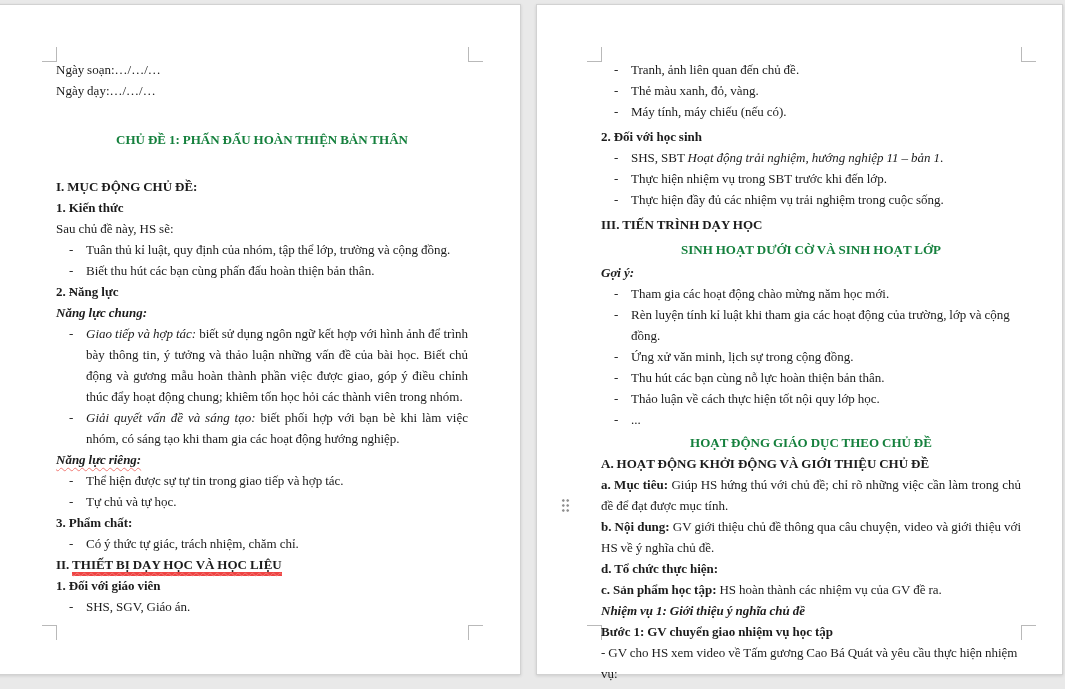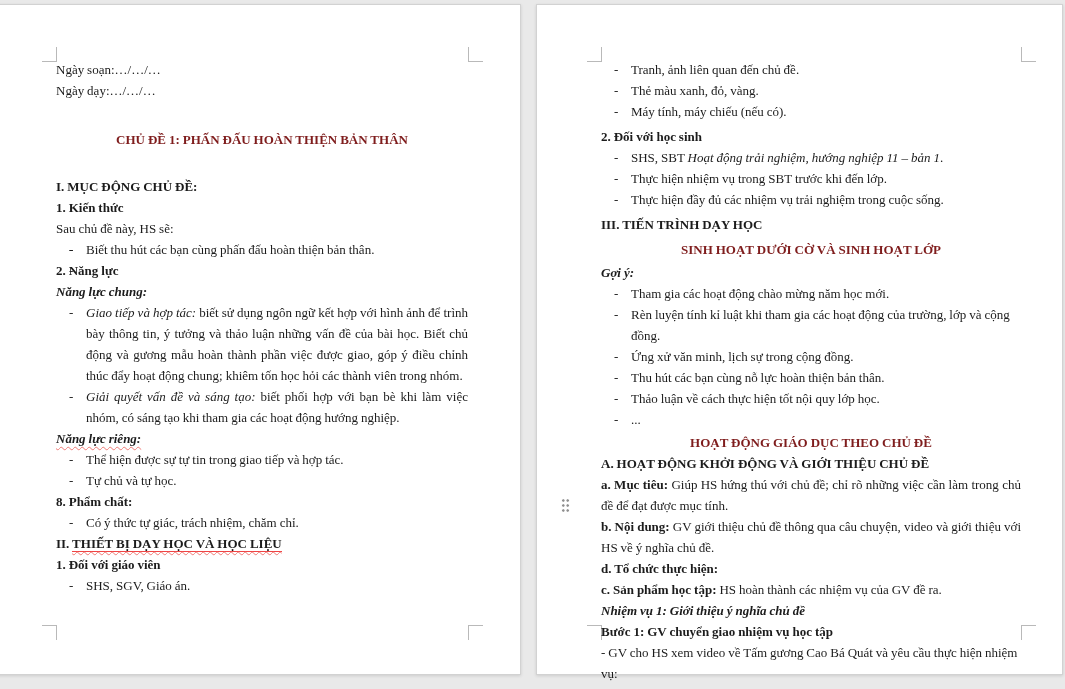--- a/index.html
+++ b/index.html
@@ -24,22 +24,22 @@
   #page-right .content{left:64px;width:420px;}
 
   .para{
     position:relative;
     font-size:13px;line-height:21px;
     color:#1c1c1c;margin:0;
     word-spacing:-0.3px;
   }
   .b{font-weight:bold}
   .i{font-style:italic}
-  .accent{color:#7f1d1d}
-  .u{border-bottom:1px solid #ef4444;margin-top:36px;}
+  .accent{color:#15803d}
+  .u{border-bottom:4px solid #ef4444;margin-top:36px;}
   .w{text-decoration:underline wavy #f07a75;text-decoration-thickness:1px;
      text-underline-offset:3px;text-decoration-skip-ink:none;}
   .bullet{padding-left:30px;}
   .dash{position:absolute;left:13px;}
   .title{text-align:center;}
   .align-justify{text-align:justify;}
 
   
   .crop{position:absolute;width:14px;height:14px;}
   .crop.tl{border-right:1px solid #b9b9b9;border-bottom:1px solid #b9b9b9;top:42px;}
@@ -68,31 +68,31 @@
   <div class="crop tr"></div>
   <div class="crop bl"></div>
   <div class="crop br"></div>
   <div class="content">
       <div class="para"><span class="run">Ngày soạn:…/…/…</span></div>
       <div class="para"><span class="run">Ngày dạy:…/…/…</span></div>
       <div class="para title" style="margin-top: 28px;"><span class="run b accent">CHỦ ĐỀ 1: PHẤN ĐẤU HOÀN THIỆN BẢN THÂN</span></div>
       <div class="para" style="margin-top: 26px;"><span class="run b">I. MỤC ĐỘNG CHỦ ĐỀ:</span></div>
       <div class="para"><span class="run b">1. Kiến thức</span></div>
       <div class="para"><span class="run">Sau chủ đề này, HS sẽ:</span></div>
-      <div class="para bullet"><span class="dash">-</span></div>
+      <div class="para bullet"><span class="dash">-</span><span class="run">Tuân thủ kỉ luật, quy định của nhóm, tập thể lớp, trường và cộng đồng.</span></div>
       <div class="para bullet"><span class="dash">-</span><span class="run">Biết thu hút các bạn cùng phấn đấu hoàn thiện bản thân.</span></div>
       <div class="para bullet"><span class="dash">-</span></div>
       <div class="para"><span class="run b">2. Năng lực</span></div>
       <div class="para"><span class="run b i">Năng lực chung:</span></div>
       <div class="para bullet align-justify"><span class="dash">-</span><span class="run i">Giao tiếp và hợp tác: </span><span class="run">biết sử dụng ngôn ngữ kết hợp với hình ảnh để trình bày thông tin, ý tưởng và thảo luận những vấn đề của bài học. Biết chủ động và gương mẫu hoàn thành phần việc được giao, góp ý điều chỉnh thúc đẩy hoạt động chung; khiêm tốn học hỏi các thành viên trong nhóm.</span></div>
       <div class="para bullet align-justify"><span class="dash">-</span><span class="run i">Giải quyết vấn đề và sáng tạo: </span><span class="run">biết phối hợp với bạn bè khi làm việc nhóm, có sáng tạo khi tham gia các hoạt động hướng nghiệp.</span></div>
       <div class="para"><span class="run b i w">Năng lực riêng:</span></div>
       <div class="para bullet"><span class="dash">-</span><span class="run">Thể hiện được sự tự tin trong giao tiếp và hợp tác.</span></div>
       <div class="para bullet"><span class="dash">-</span><span class="run">Tự chủ và tự học.</span></div>
-      <div class="para"><span class="run b">8. Phẩm chất:</span></div>
+      <div class="para"><span class="run b">3. Phẩm chất:</span></div>
       <div class="para bullet"><span class="dash">-</span><span class="run">Có ý thức tự giác, trách nhiệm, chăm chỉ.</span></div>
       <div class="para"><span class="run b">II. </span><span class="run b u w">THIẾT BỊ DẠY HỌC VÀ HỌC LIỆU</span></div>
       <div class="para"><span class="run b">1. Đối với giáo viên</span></div>
       <div class="para bullet"><span class="dash">-</span><span class="run">SHS, SGV, Giáo án.</span></div>
     </div>
 </div>
 
 <div class="page" id="page-right">
   <div class="crop tl"></div>
   <div class="crop tr"></div>

